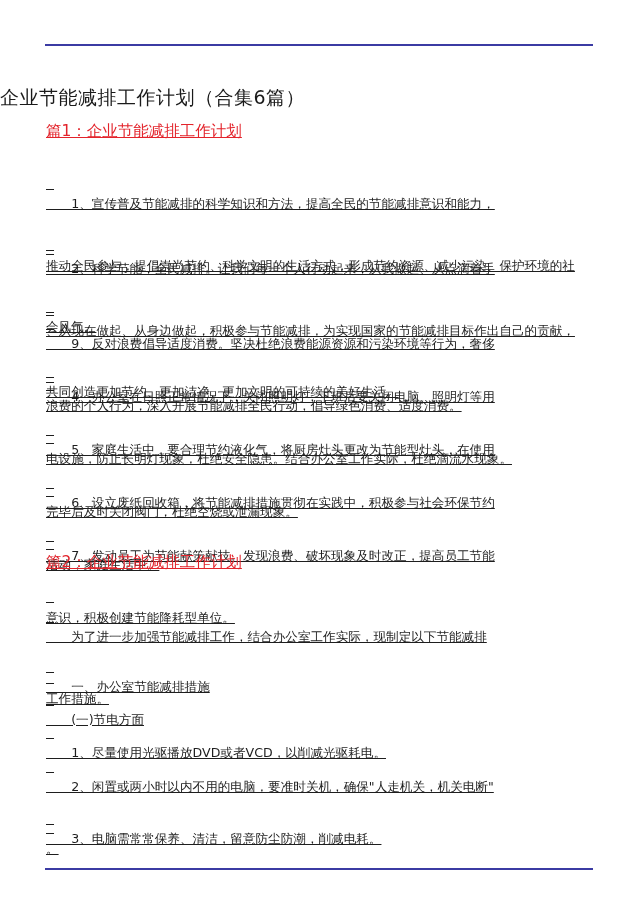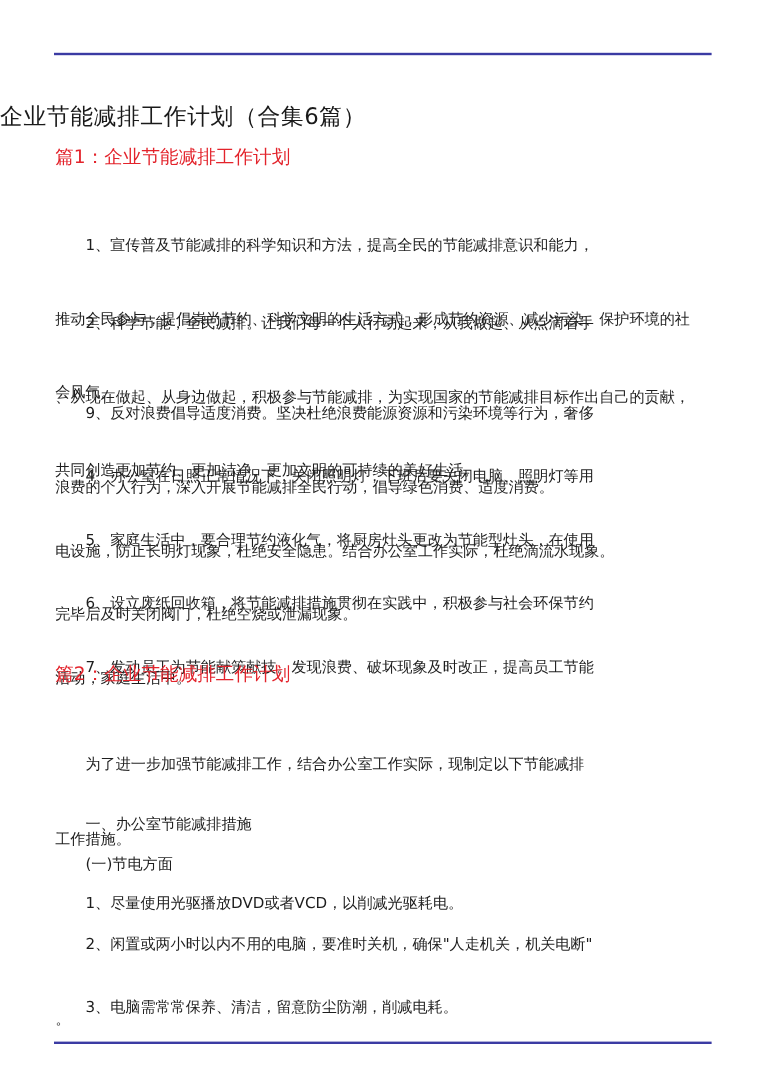--- a/index.html
+++ b/index.html
@@ -3,23 +3,23 @@
 <meta charset="utf-8">
 <style>
   html, body { margin: 0; padding: 0; background: #ffffff; }
   body { width: 636px; height: 900px; position: relative; overflow: hidden;
          font-family: "DejaVu Sans", "Liberation Sans", sans-serif; color: #1a1a1a; }
   .rule { position: absolute; left: 45px; width: 548px; height: 2px; background: #3b3ba3; }
   .rule.top { top: 44px; }
   .rule.bottom { top: 868px; }
   .title { position: absolute; top: 84px; left: 0; width: 636px; text-align: left;
            font-size: 19px; line-height: 26px; color: #1a1a1a; letter-spacing: 0.5px; }
-  .h { position: absolute; left: 46px; font-size: 15.5px; line-height: 22px; color: #e3232b; }
+  .h { position: absolute; left: 46px; font-size: 15.5px; line-height: 22px; color: #e3232b; text-decoration: underline; }
   .p { position: absolute; left: 46px; width: 544px; font-size: 12.6px; line-height: 20.5px;
-       color: #1e1e1e; white-space: pre; }
+       color: #1e1e1e; white-space: pre; text-decoration: underline; }
   .p span { display: block; }
 </style>
 </head>
 <body>
 
 <div class="rule top"></div>
 
 <div class="title">企业节能减排工作计划（合集6篇）</div>
 
 <div class="h" style="top:120px">篇1：企业节能减排工作计划</div>
@@ -51,20 +51,21 @@
   <span>完毕后及时关闭阀门，杜绝空烧或泄漏现象。</span>
 </div>
 
 <div class="p" style="top:452px">
   <span>　　6、设立废纸回收箱，将节能减排措施贯彻在实践中，积极参与社会环保节约</span>
   <span>活动，家庭生活中。</span>
 </div>
 
 <div class="p" style="top:505px">
   <span>　　7、发动员工为节能献策献技。发现浪费、破坏现象及时改正，提高员工节能</span>
+  <span>意识，积极创建节能降耗型单位。</span>
 </div>
 
 <div class="h" style="top:551px">篇2：企业节能减排工作计划</div>
 
 <div class="p" style="top:586px">
   <span>　　为了进一步加强节能减排工作，结合办公室工作实际，现制定以下节能减排</span>
   <span>工作措施。</span>
 </div>
 
 <div class="p" style="top:636px">

